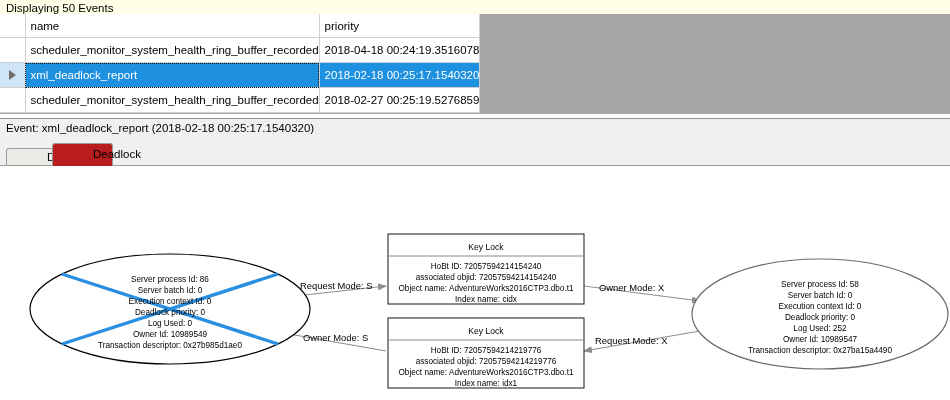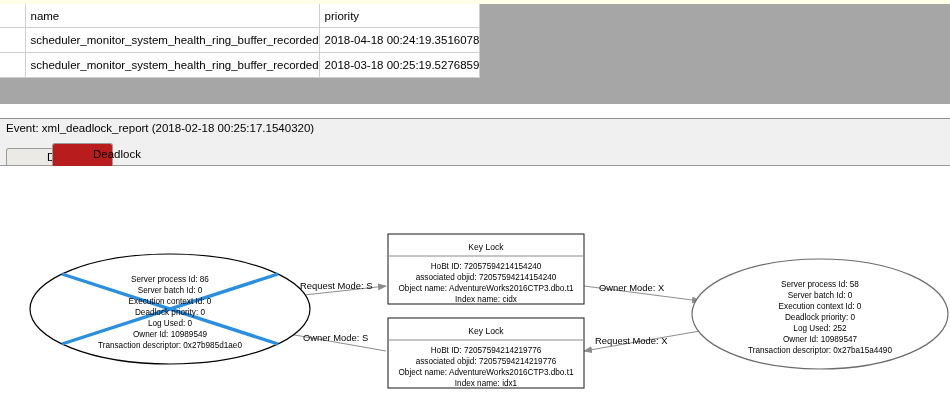--- a/index.html
+++ b/index.html
@@ -38,21 +38,21 @@
     position: absolute;
     left: 6px; top: 2px;
     font-size: 11.5px;
     color: #000;
     white-space: nowrap;
   }
 
   
   .grid-area {
     position: absolute;
-    left: 0; top: 4px;
+    left: 0; top: 14px;
     width: 950px;
     height: 100px;
     background: #a6a6a6;
     overflow: hidden;
   }
   table.grid {
     border-collapse: collapse;
     table-layout: fixed;
     background: #ffffff;
     border-spacing: 0;
@@ -220,24 +220,31 @@
           <th>name</th>
           <th>priority</th>
         </tr>
       </thead>
       <tbody>
         <tr>
           <td class="sel-cell"></td>
           <td class="data first-data">scheduler_monitor_system_health_ring_buffer_recorded</td>
           <td class="data">2018-04-18 00:24:19.3516078</td>
         </tr>
+        <tr class="row-selected">
+          <td class="sel-cell">
+            <span class="row-arrow"></span>
+          </td>
+          <td class="data first-data">xml_deadlock_report</td>
+          <td class="data">2018-02-18 00:25:17.1540320</td>
+        </tr>
         <tr>
           <td class="sel-cell"></td>
           <td class="data first-data">scheduler_monitor_system_health_ring_buffer_recorded</td>
-          <td class="data">2018-03-18 00:25:19.5276859</td>
+          <td class="data">2018-02-27 00:25:19.5276859</td>
         </tr>
       </tbody>
     </table>
   </div>
 
   <div class="event-label-bar">
     <div class="event-label">Event: xml_deadlock_report (2018-02-18 00:25:17.1540320)</div>
   </div>
 
   <div class="tabstrip">

